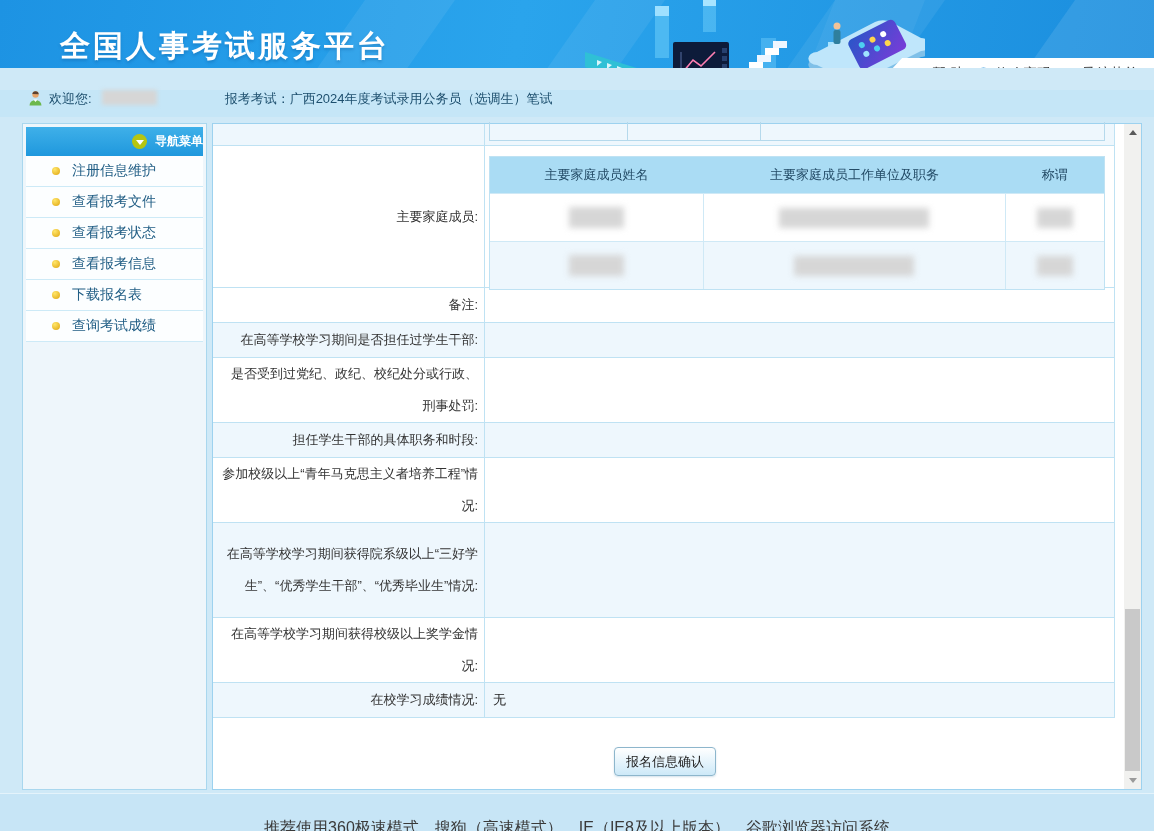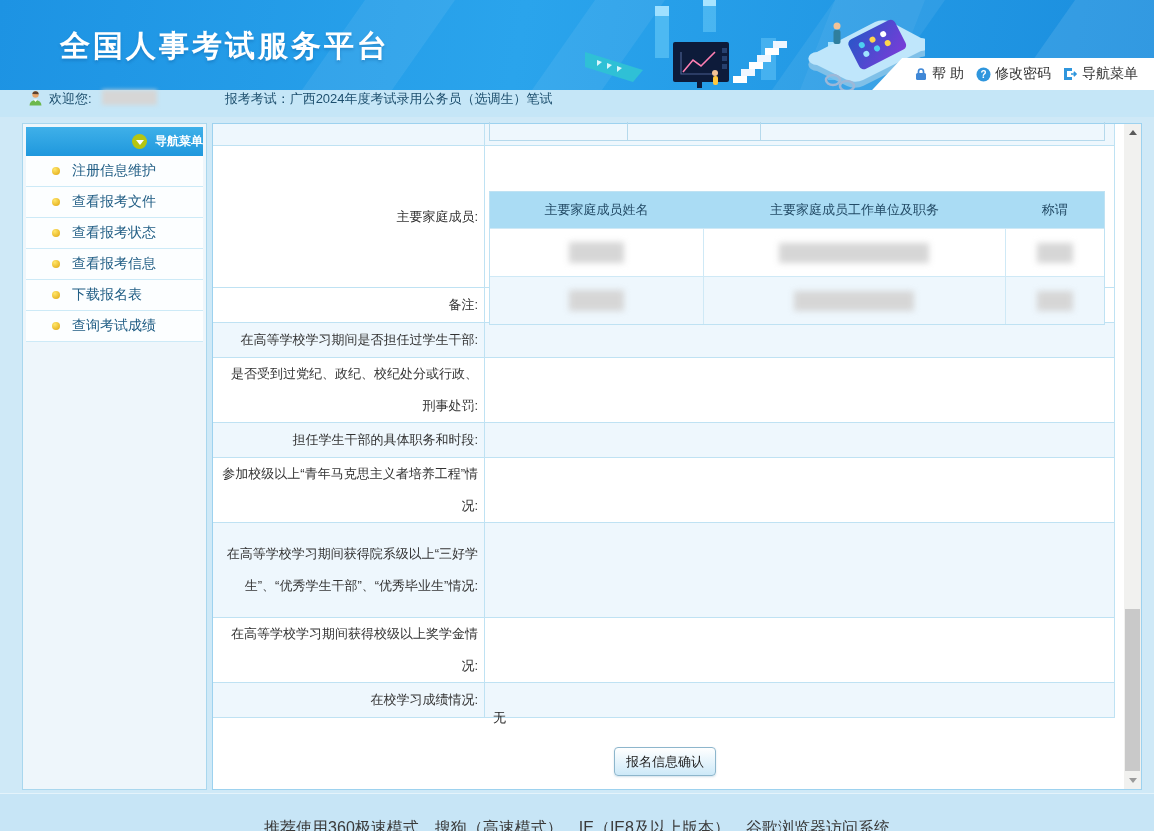--- a/index.html
+++ b/index.html
@@ -1,21 +1,21 @@
 <!DOCTYPE html>
 <html><head>
 <meta charset="utf-8">
 <style>
   * { margin:0; padding:0; box-sizing:border-box; }
   html,body { width:1154px; height:831px; overflow:hidden;
               font-family:"Liberation Sans","DejaVu Sans",sans-serif; }
   .page { position:relative; width:1154px; height:831px; background:#cfe9f7; }
 
   
-  .header { position:absolute; left:0; top:0; width:1154px; height:90px;
+  .header { position:absolute; left:0; top:0; width:1154px; height:68px;
             background:linear-gradient(100deg,#1d93e3 0%,#2aa4ec 45%,#1b8ede 100%);
             overflow:hidden; }
   .streak { position:absolute; top:-30px; height:160px; background:rgba(255,255,255,0.07);
             transform:skewX(-35deg); }
   .s1 { left:330px; width:90px; }  .s2 { left:560px; width:70px; }
   .s3 { left:800px; width:110px; } .s4 { left:1040px; width:150px; background:rgba(255,255,255,0.10); }
   .header-title { position:absolute; left:60px; top:26px; font-size:30px; font-weight:bold;
                   color:#fff; letter-spacing:3px; text-shadow:0 2px 3px rgba(0,60,120,.25); }
   .hero-art { position:absolute; left:585px; top:0; }
 
@@ -54,21 +54,21 @@
   .main-panel { position:absolute; left:212px; top:123px; width:930px; height:667px;
                 background:#fff; border:1px solid #9dd2ef; }
   .form-table { position:absolute; left:0; top:0; width:902px; border-right:1px solid #bfe2f3;
                 background:#fff; }
   .form-row { display:flex; border-bottom:1px solid #bfe2f3; background:#fff; }
   .form-row.alt { background:#eef7fd; }
   .h22{height:22px} .h35{height:35px} .h65{height:65px} .h95{height:95px} .h142{height:142px}
   .row-label { width:272px; border-right:1px solid #bfe2f3; display:flex; align-items:center;
                justify-content:flex-end; text-align:right; padding:0 6px; font-size:13px;
                color:#333; line-height:32px; overflow:hidden; }
-  .row-value { flex:1; font-size:13px; color:#222; display:flex; align-items:center; padding-left:8px;margin-top:35px; }
+  .row-value { flex:1; font-size:13px; color:#222; display:flex; align-items:center; padding-left:8px; }
 
   
   .partial-row { position:relative; }
   .partial-inner { position:absolute; left:276px; top:-2px; width:616px; height:19px;
                    border:1px solid #b5d9ec; border-top:none; }
   .partial-inner .div1,.partial-inner .div2 { position:absolute; top:0; bottom:0; width:1px; background:#b5d9ec; }
   .partial-inner .div1{ left:137px; } .partial-inner .div2{ left:270px; }
 
   
   .family-table { margin:10px 0 0 4px; width:616px; border:1px solid #bfe2f3; background:#fff; }

